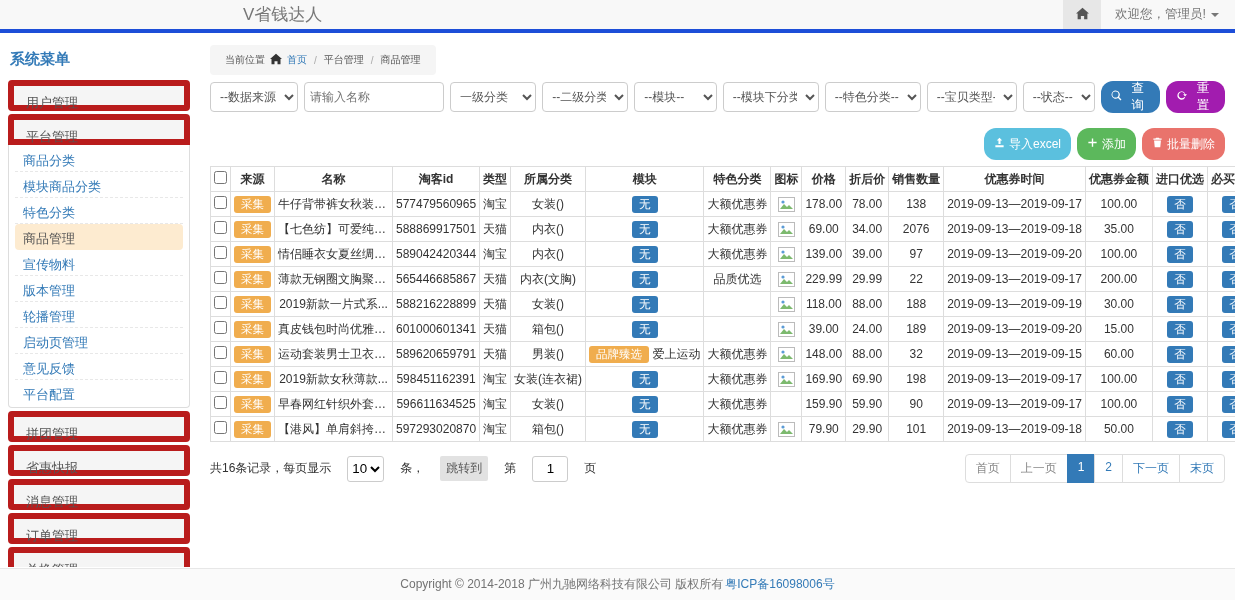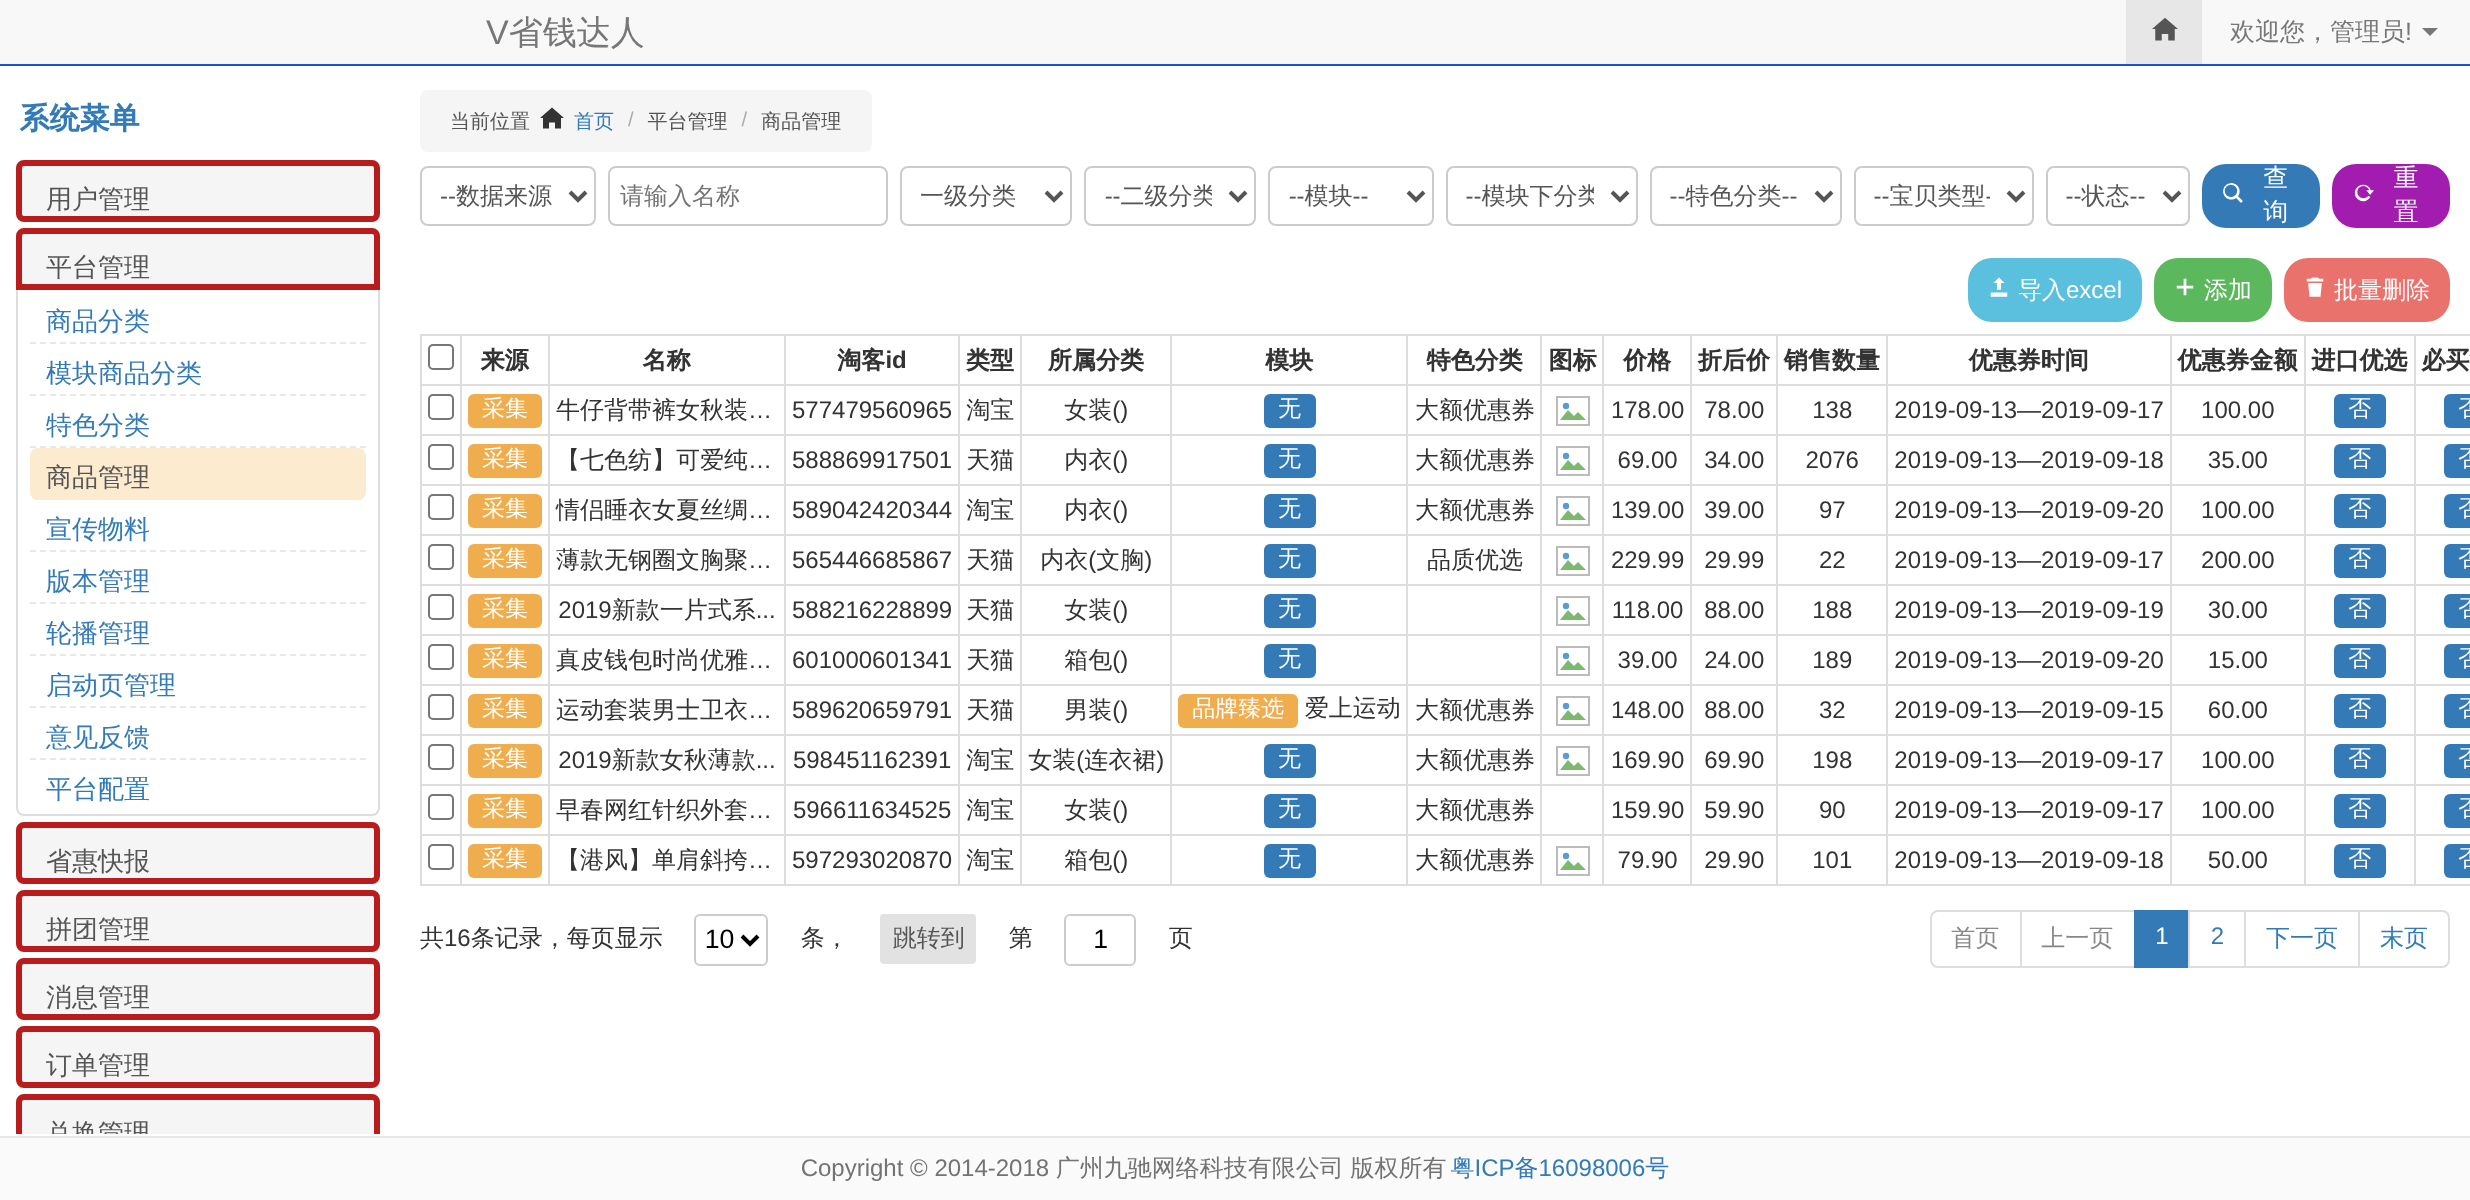--- a/index.html
+++ b/index.html
@@ -1,32 +1,32 @@
 <!DOCTYPE html>
 <html><head>
 <meta charset="utf-8">
 <style>
   * { box-sizing: border-box; margin: 0; padding: 0; }
   html,body { width:1235px; height:600px; overflow:hidden; background:#fff;
     font-family:"Liberation Sans","DejaVu Sans",sans-serif; font-size:12px; color:#333; }
 
   
   .navbar { position:absolute; top:0; left:0; right:0; height:33px; background:#f8f8f8;
-    border-bottom:1px solid #1d4ed8; display:flex; align-items:center; }
+    border-bottom:4px solid #1d4ed8; display:flex; align-items:center; }
   .brand { margin-left:243px; font-size:17px; color:#777; }
   .nav-right { margin-left:auto; display:flex; height:100%; }
   .home-box { width:38px; height:100%; background:#e7e7e7; display:flex; align-items:center; justify-content:center; cursor:pointer; }
   .home-box svg { width:13px; height:13px; fill:#555; }
   .welcome { padding:0 16px 0 14px; color:#777; font-size:12.5px; display:flex; align-items:center; gap:5px; cursor:pointer; }
   .caret { width:0; height:0; border-left:4px solid transparent; border-right:4px solid transparent; border-top:4px solid #777; }
 
   
   .sidebar { position:absolute; left:8px; top:46px; width:182px; height:521px; overflow:hidden; }
   .side-title { color:#337ab7; font-size:15px; font-weight:bold; padding:4px 2px 8px 2px; }
-  .side-group { background:#f5f5f5; border:3px solid #b91c1c; border-radius:4px; padding:8px 12px;
+  .side-group { background:#f5f5f5; border:6px solid #b91c1c; border-radius:4px; padding:8px 12px;
     color:#555; font-size:13px; margin-top:3px; cursor:pointer; height:31px; }
   .side-group.open { border-radius:4px 4px 0 0; margin-bottom:0; }
   .side-sub { background:#fff; border:1px solid #ddd; border-top:0; border-radius:0 0 4px 4px; padding:1px 6px; }
   .side-link { display:block; padding:6px 8px; height:26px; color:#337ab7; font-size:13px;
     border-bottom:1px dashed #e8e8e8; text-decoration:none; cursor:pointer; white-space:nowrap; overflow:hidden; }
   .side-link:last-child { border-bottom:0; }
   .side-link.active { background:#fdebd0; border-radius:4px; color:#555; border-bottom-color:transparent; }
 
   
   .main { position:absolute; left:210px; top:45px; width:1015px; }
@@ -110,22 +110,22 @@
         <a class="side-link">模块商品分类</a>
         <a class="side-link">特色分类</a>
         <a class="side-link active">商品管理</a>
         <a class="side-link">宣传物料</a>
         <a class="side-link">版本管理</a>
         <a class="side-link">轮播管理</a>
         <a class="side-link">启动页管理</a>
         <a class="side-link">意见反馈</a>
         <a class="side-link">平台配置</a>
       </div>
+      <div class="side-group">拼团管理</div>
       <div class="side-group">省惠快报</div>
-      <div class="side-group">拼团管理</div>
       <div class="side-group">消息管理</div>
       <div class="side-group">订单管理</div>
       <div class="side-group">兑换管理</div>
     </div>
 </div>
 
 <div class="main">
 
   <div class="breadcrumb">
     <span>当前位置</span>

